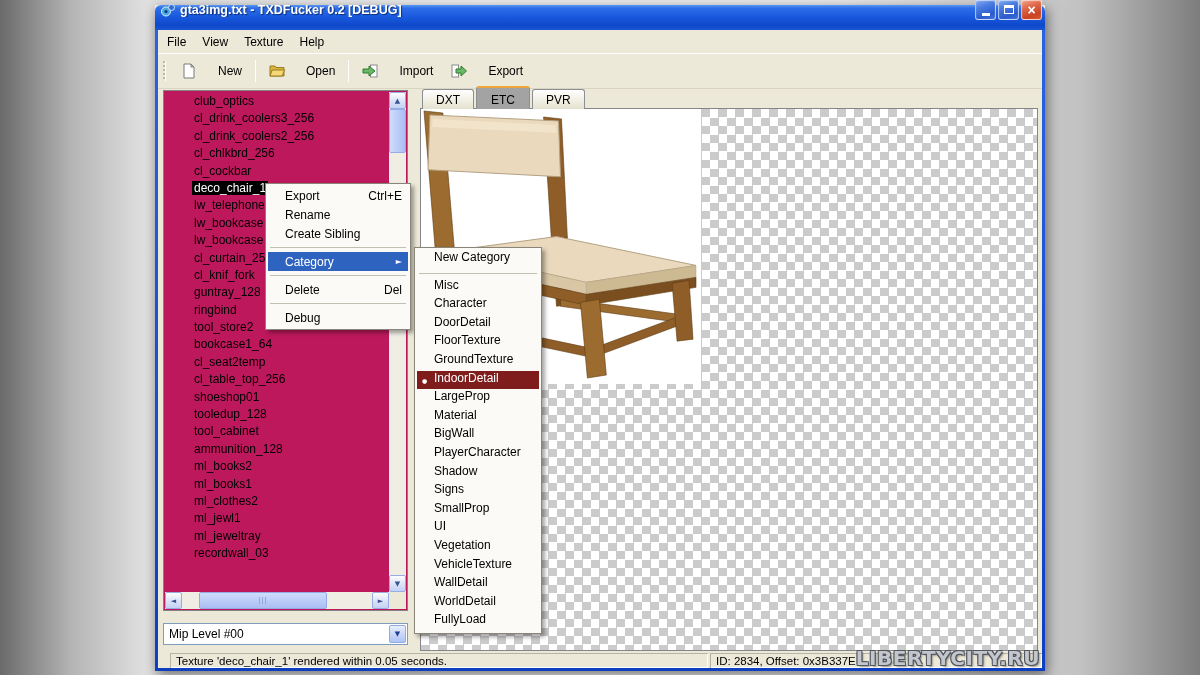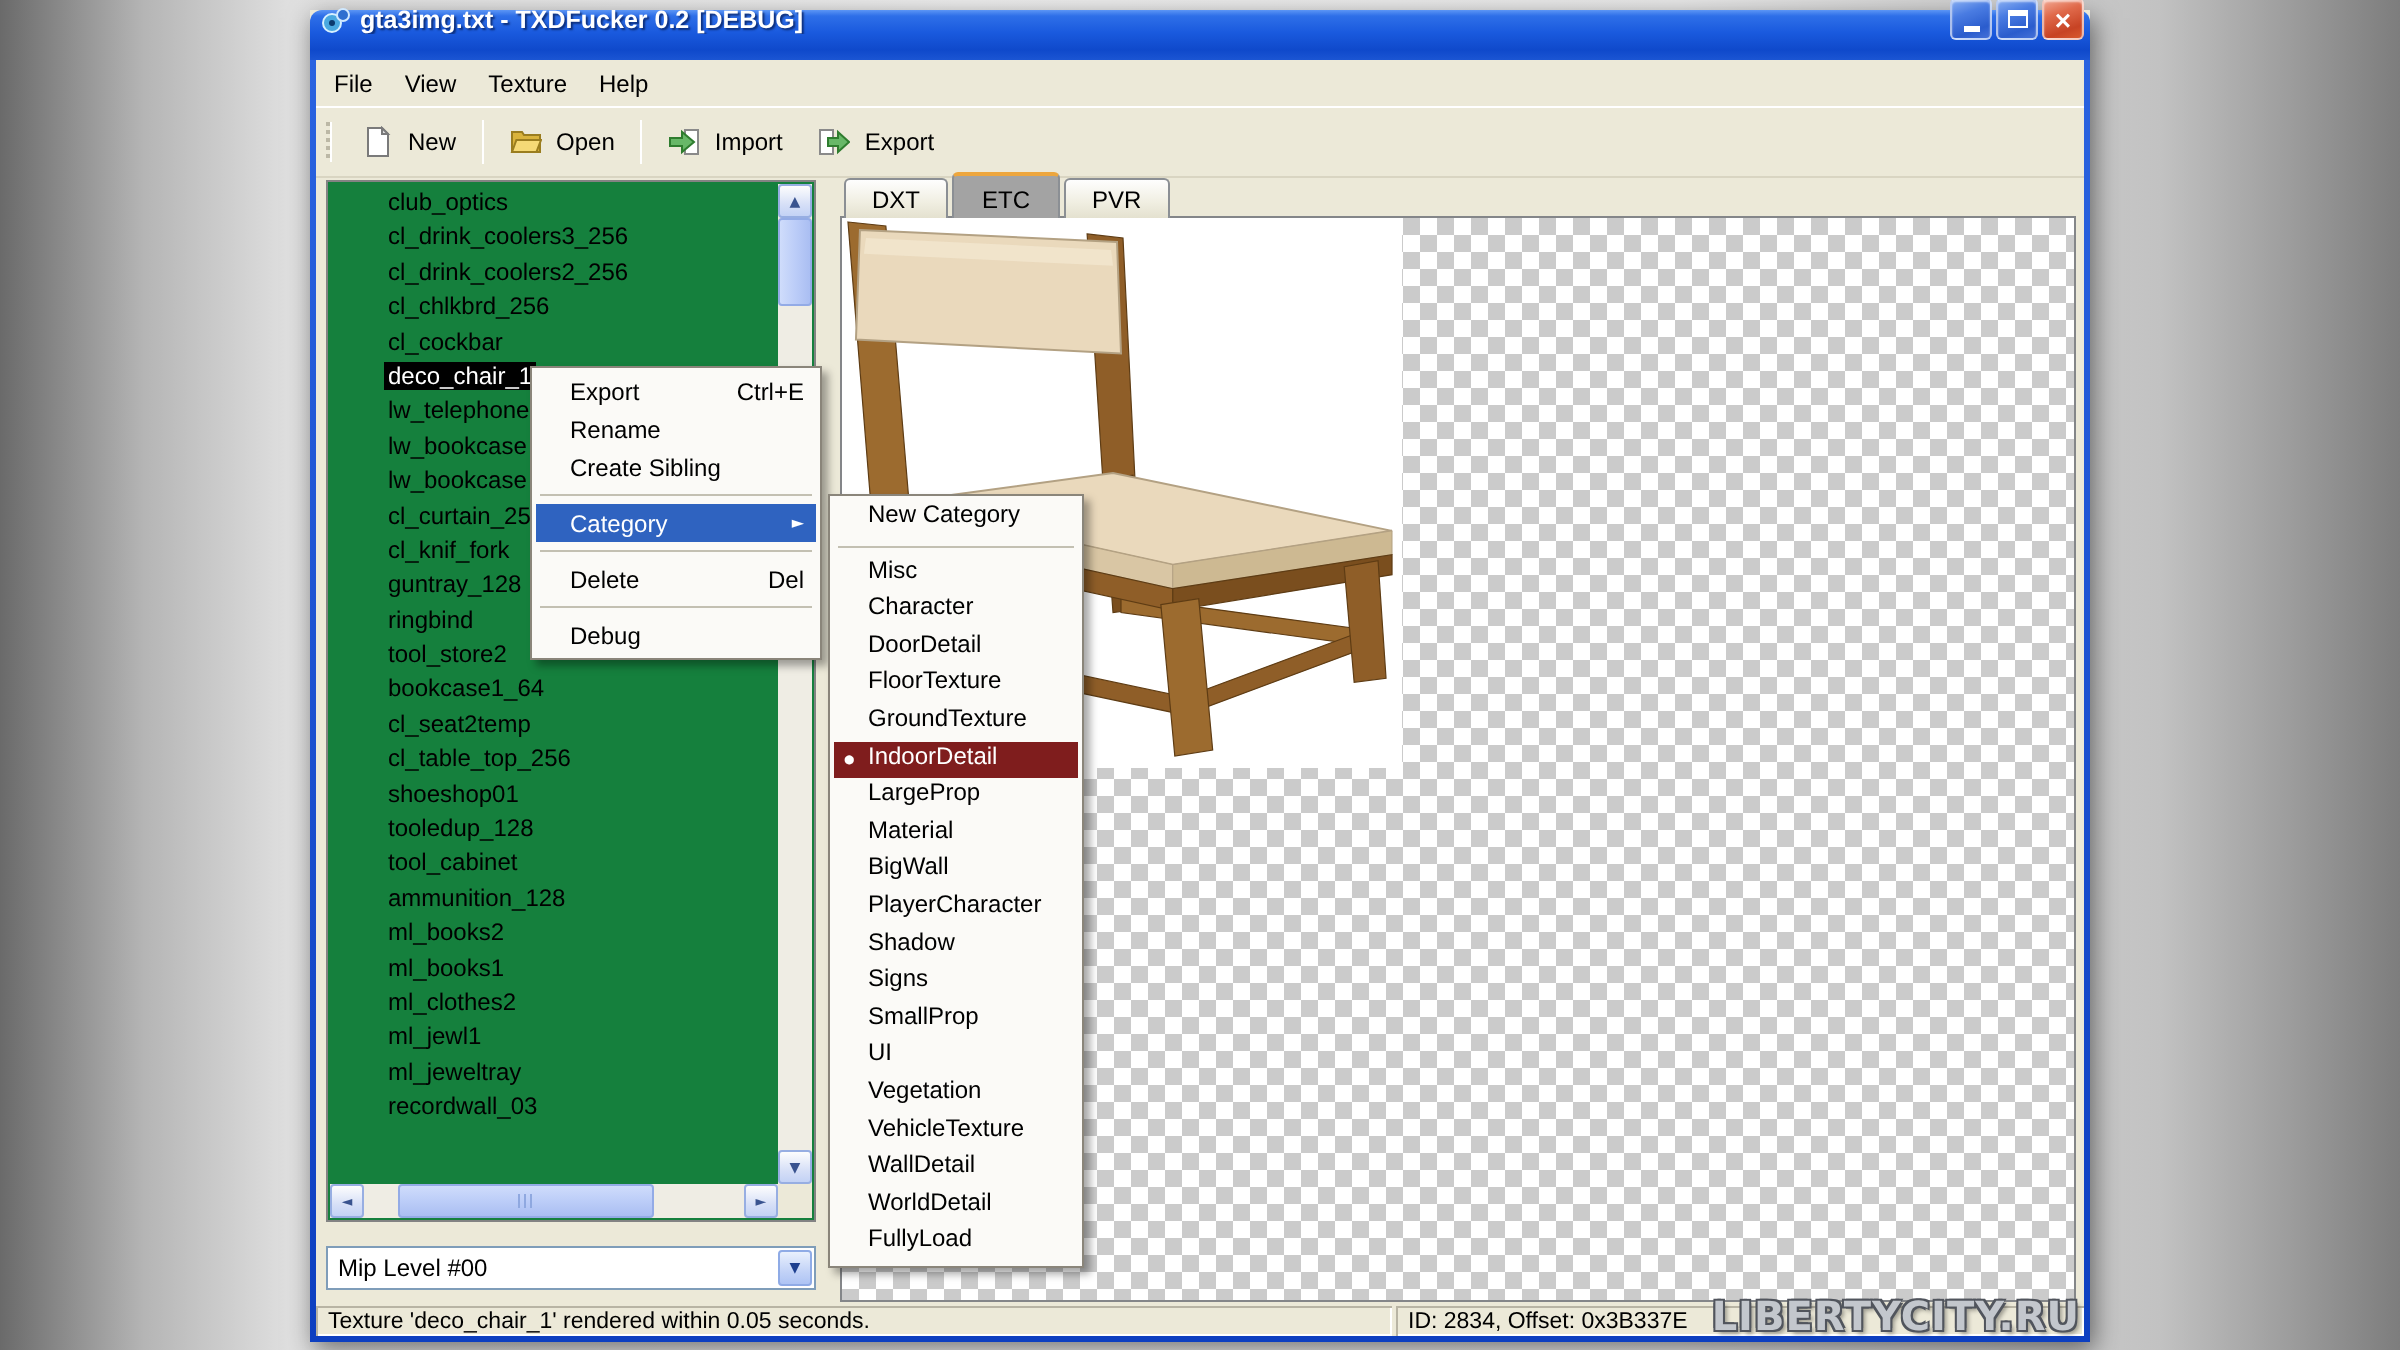--- a/index.html
+++ b/index.html
@@ -15,23 +15,23 @@
 .title-text{font-weight:bold;font-size:12.5px;text-shadow:1px 1px 1px rgba(10,40,110,.9);white-space:nowrap;overflow:hidden;flex:1}
 .winbtns{display:flex;gap:2px;margin-left:auto}
 .wbtn{width:21px;height:21px;border-radius:3px;border:1px solid rgba(255,255,255,.6);background:linear-gradient(160deg,#88aef2 0%,#4a7ce2 35%,#2a5ccd 75%,#4571d8 100%);box-shadow:inset 0 1px 1px rgba(255,255,255,.6);display:flex;align-items:center;justify-content:center;color:#fff;font-weight:bold}
 .wbtn.close{background:linear-gradient(160deg,#f2a893 0%,#e06a4b 35%,#c74324 75%,#d8592f 100%);font-size:14px;line-height:1}
 .g-min{width:8px;height:3px;background:#fff;margin-top:10px}
 .g-max{width:10px;height:9px;border:1px solid #fff;border-top-width:3px}
 .menubar{position:absolute;left:3px;right:3px;top:25px;height:23px;display:flex;align-items:center;background:#ece9d8;padding-left:1px;z-index:5}
 .mbi{padding:3px 8px;cursor:default}
 .toolbar{position:absolute;left:3px;right:3px;top:48px;height:36px;display:flex;align-items:center;background:#ece9d8;border-top:1px solid #fff;border-bottom:1px solid #d9d5c2;padding:0 2px;z-index:5}
 .tgrip{width:3px;height:20px;margin:0 6px 0 3px;background:repeating-linear-gradient(180deg,#bcb8a6 0 2px,transparent 2px 4px);border-right:1px solid #fff}
-.tbtn{display:flex;align-items:center;gap:7px;padding:3px 8px;border:1px solid transparent;border-radius:2px}
+.tbtn{display:flex;align-items:center;gap:21px;padding:3px 8px;border:1px solid transparent;border-radius:2px}
 .tsep{width:1px;height:22px;background:#cdc9b8;border-right:1px solid #fff;margin:0 4px}
-.listbox{position:absolute;left:8px;top:85px;width:245px;height:521px;background:#15803d;border:1px solid #838383;z-index:10}
+.listbox{position:absolute;left:8px;top:85px;width:245px;height:521px;background:#be185d;border:1px solid #838383;z-index:10}
 .litems{position:absolute;left:1px;top:1px;right:18px;bottom:18px;overflow:hidden;padding-top:1px}
 .li{height:17.4px;line-height:17.4px;white-space:nowrap;padding-left:27px}
 .li .lt{padding:0 2px}
 .li.sel .lt{background:#000;color:#fff}
 .vscroll{position:absolute;top:1px;right:1px;width:17px;bottom:18px;background:#efede4}
 .hscroll{position:absolute;left:1px;bottom:1px;height:17px;right:18px;background:#efede4}
 .scorner{position:absolute;right:1px;bottom:1px;width:17px;height:17px;background:#ece9d8}
 .sbtn{position:absolute;width:17px;height:17px;background:linear-gradient(180deg,#fdfdfd,#d7e0f7 60%,#c3d2f5);border:1px solid #97aee2;border-radius:2px;display:flex;align-items:center;justify-content:center;font-size:7px;color:#39538f;font-family:"DejaVu Sans",sans-serif}
 .vscroll .up{top:0;left:0}
 .vscroll .down{bottom:0;left:0}
@@ -51,21 +51,21 @@
 .ctx{left:110px;top:178px;width:146px}
 .sub{left:259px;top:242px;width:128px;z-index:110}
 .mi{height:19px;display:flex;align-items:center;padding:0 6px 0 17px}
 .mi.hl{background:#2f63c0;color:#ffffff}
 .ms{margin-left:auto;padding-left:10px}
 .marrow{margin-left:auto;font-size:8px;font-family:"DejaVu Sans",sans-serif}
 .msep{border-top:1px solid #c3c0b2;margin:4px 2px}
 .smi{height:18.6px;display:flex;align-items:flex-start;padding:0 4px 0 17px;position:relative}
 .smi.hl{background:#7f1d1d;color:#fff}
 .dot{position:absolute;left:5px;top:50%;transform:translateY(-50%);font-size:6px;font-family:"DejaVu Sans",sans-serif}
-.statusbar{position:absolute;left:3px;right:3px;bottom:3px;height:15px;background:#ece9d8;z-index:20}
+.statusbar{position:absolute;left:15px;right:3px;bottom:3px;height:15px;background:#ece9d8;z-index:20}
 .sb{position:absolute;top:0;bottom:0;box-shadow:inset 1px 1px 0 #b8b4a4,inset -1px -1px 0 #fff;display:flex;align-items:center;padding:0 6px;white-space:nowrap;overflow:hidden;font-size:11.5px}
 .sb1{left:0;width:538px}
 .sb2{left:540px;right:0}
 .watermark{position:absolute;right:2px;top:-7px;font-family:"DejaVu Sans",sans-serif;font-weight:bold;font-size:20px;letter-spacing:.5px;text-transform:uppercase;color:#c3c7cd;text-shadow:-1px -1px 0 #51555d,1px -1px 0 #51555d,-1px 1px 0 #51555d,1px 1px 0 #51555d,2px 2px 2px rgba(0,0,0,.35);z-index:30}
 </style>
 </head>
 <body>
 
 <div class="stage">
   <div class="window">

